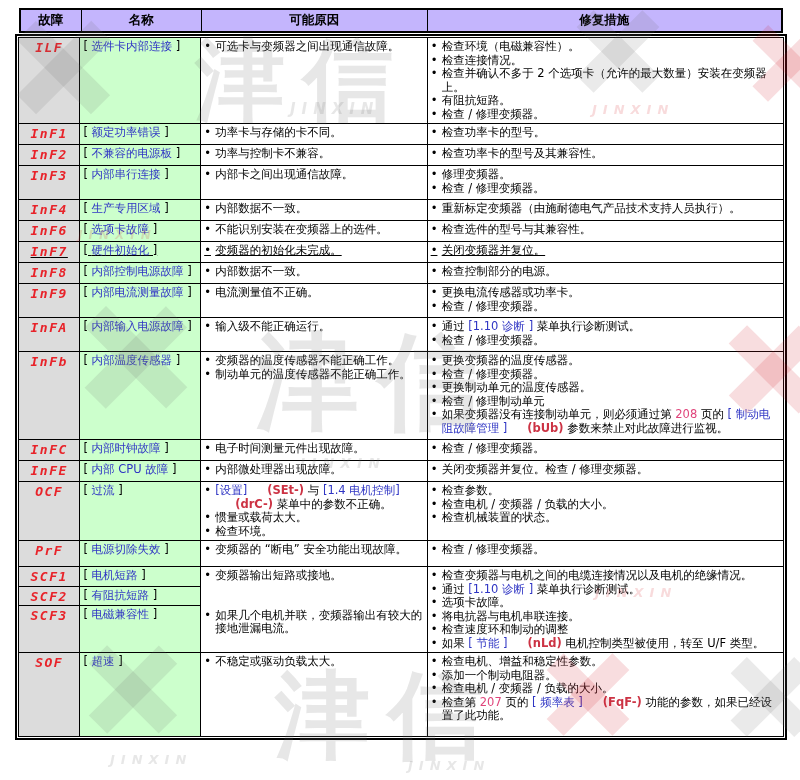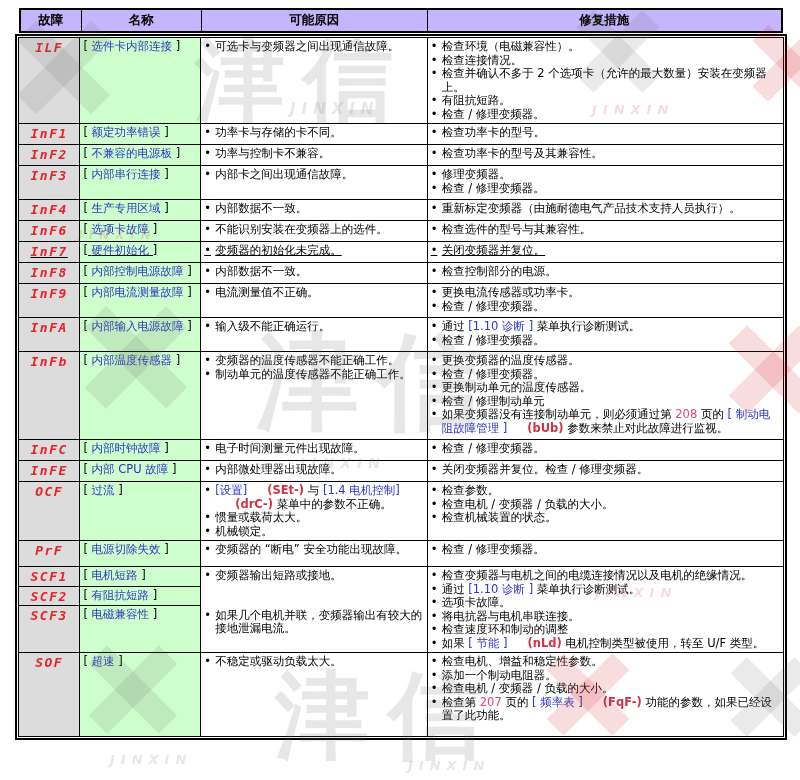--- a/index.html
+++ b/index.html
@@ -333,21 +333,21 @@
               <div class="li">
                 <span class="dot">•</span>
                 <div class="txt"><span class="seg-b">[设置]</span><span class="seg-r">(SEt-)</span><span class=""> 与 </span><span class="seg-b">[1.4 电机控制]</span><span class="seg-r">(drC-)</span><span class=""> 菜单中的参数不正确。</span></div>
               </div>
               <div class="li">
                 <span class="dot">•</span>
                 <div class="txt">惯量或载荷太大。</div>
               </div>
               <div class="li">
                 <span class="dot">•</span>
-                <div class="txt">机械锁定。</div>
+                <div class="txt">检查环境。</div>
               </div>
             </td>
             <td rowspan="1">
               <div class="li">
                 <span class="dot">•</span>
                 <div class="txt">检查参数。</div>
               </div>
               <div class="li">
                 <span class="dot">•</span>
                 <div class="txt">检查电机 / 变频器 / 负载的大小。</div>

